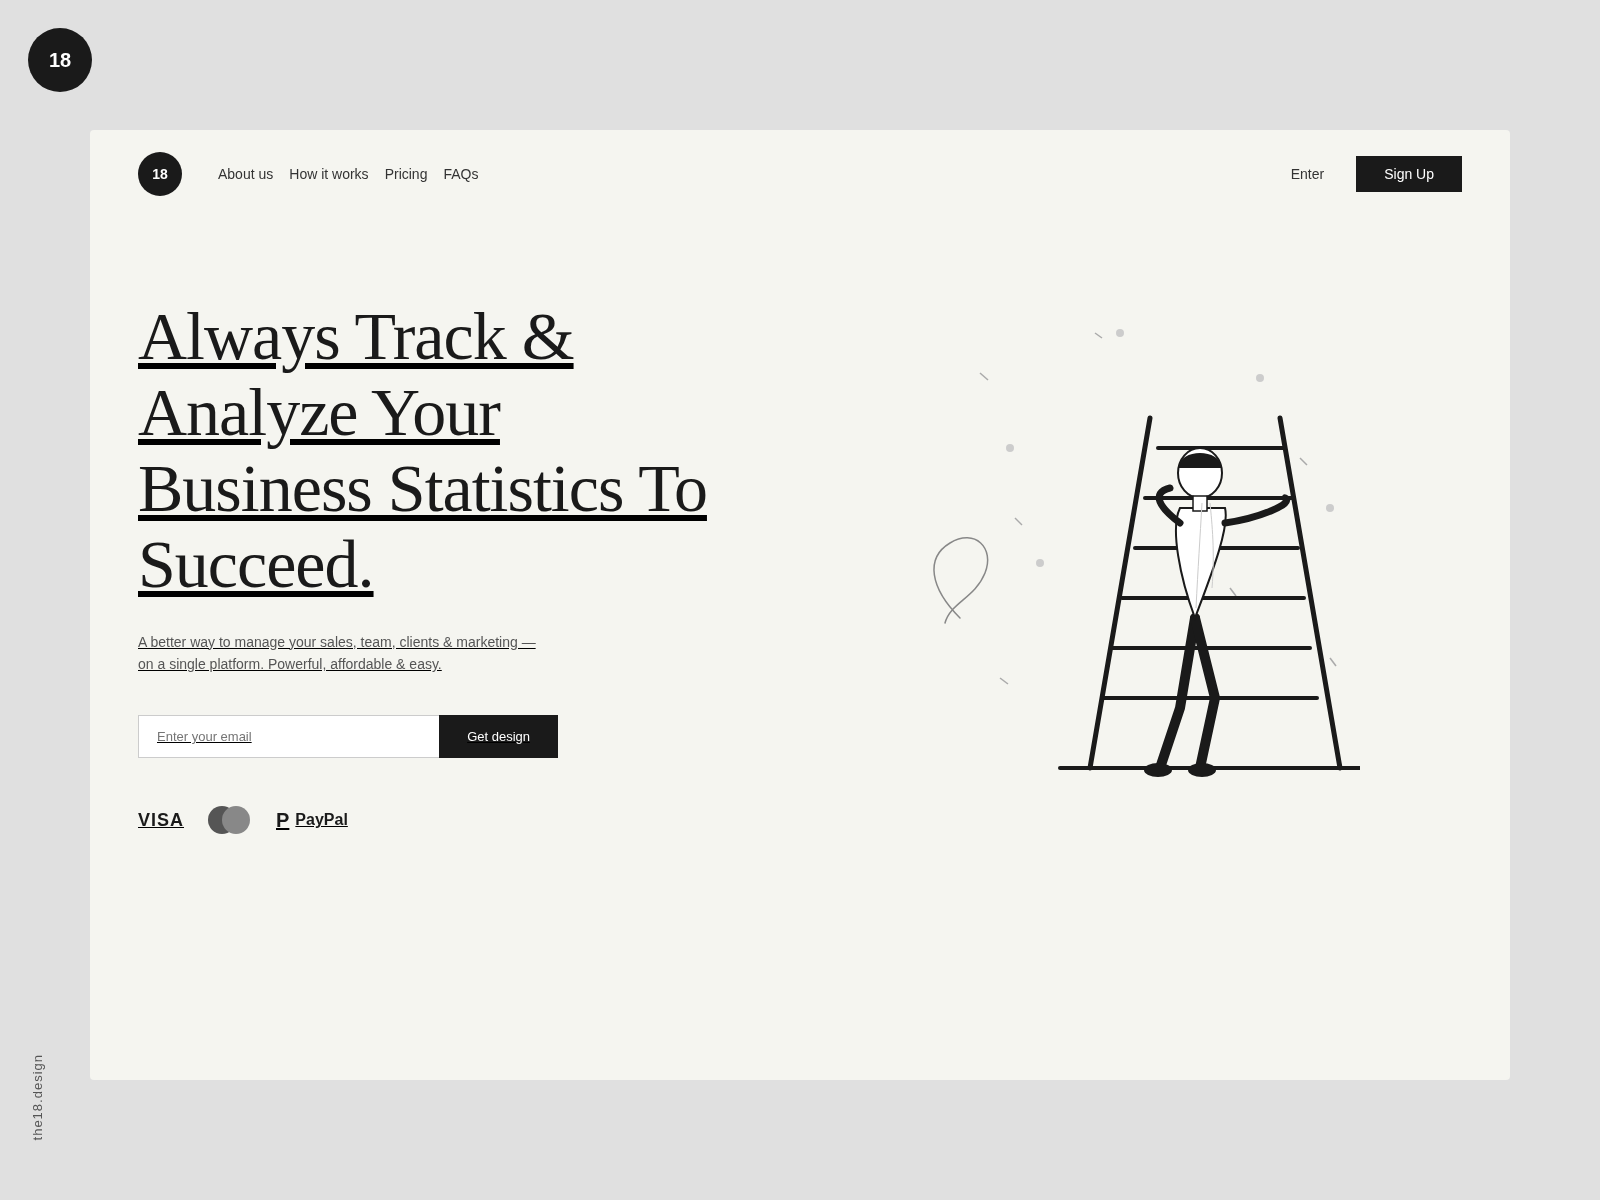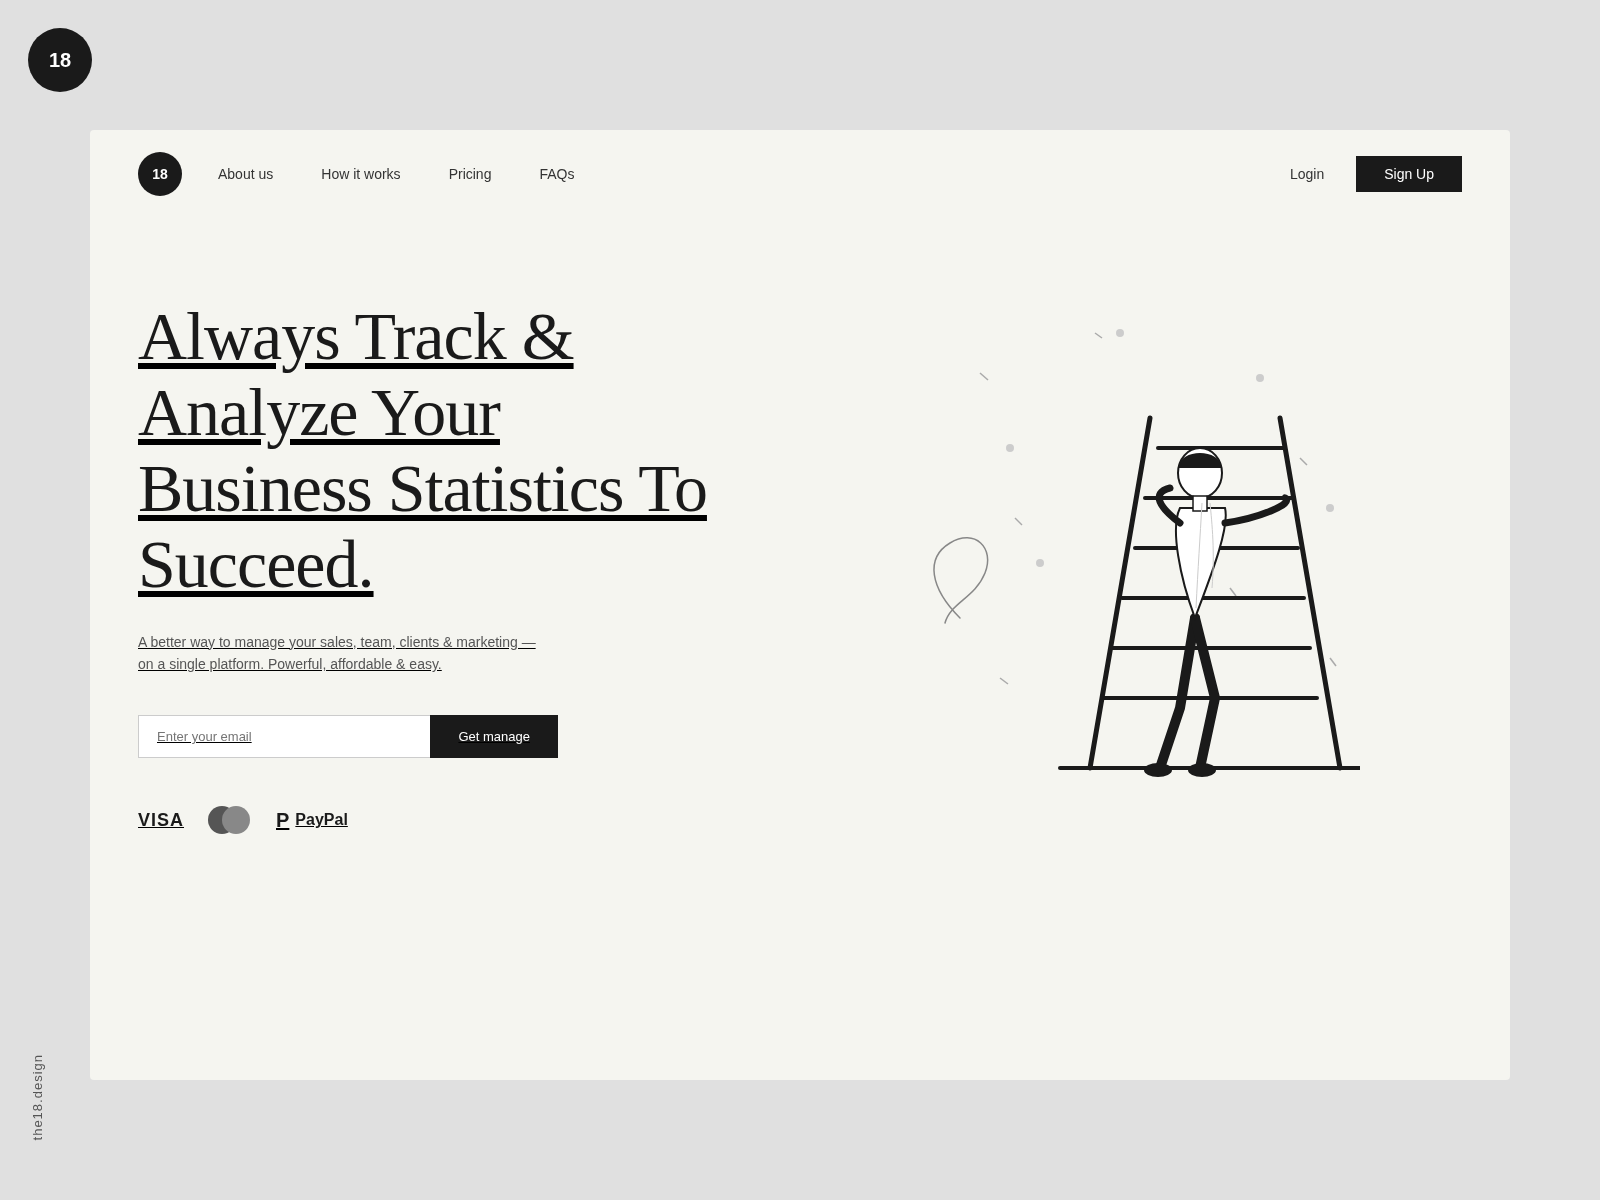--- a/index.html
+++ b/index.html
@@ -78,21 +78,21 @@
       color: white;
       font-family: Arial, sans-serif;
       font-size: 14px;
       font-weight: bold;
       margin-right: 36px;
       flex-shrink: 0;
     }
 
     .nav-links {
       display: flex;
-      gap: 48px;
+      gap: 16px;
       flex: 1;
     }
 
     .nav-link {
       font-family: Arial, sans-serif;
       font-size: 14px;
       color: #333;
       cursor: pointer;
       text-decoration: none;
     }
@@ -271,35 +271,35 @@
     <div class="nav-logo">18</div>
 
     <div class="nav-links">
       <a class="nav-link">About us</a>
       <a class="nav-link">How it works</a>
       <a class="nav-link">Pricing</a>
       <a class="nav-link">FAQs</a>
     </div>
 
     <div class="nav-right">
-      <span class="nav-login">Login</span>
+      <span class="nav-login">Enter</span>
       <button class="nav-signup">Sign Up</button>
     </div>
   </nav>
 
   <div class="hero">
 
     <div class="hero-left">
       <h1 class="hero-title">Always Track &amp; Analyze Your Business Statistics To Succeed.</h1>
 
       <p class="hero-subtitle">A better way to manage your sales, team, clients &amp; marketing — on a single platform. Powerful, affordable &amp; easy.</p>
 
       <div class="email-form">
         <input class="email-input" type="email" placeholder="Enter your email" style="">
-        <button class="get-started-btn">Get manage</button>
+        <button class="get-started-btn">Get design</button>
       </div>
 
       <div class="payment-logos">
         <span class="visa-logo">VISA</span>
 
         <div class="mastercard-logo">
           <div class="mc-circle-left"></div>
           <div class="mc-circle-right"></div>
         </div>
 

